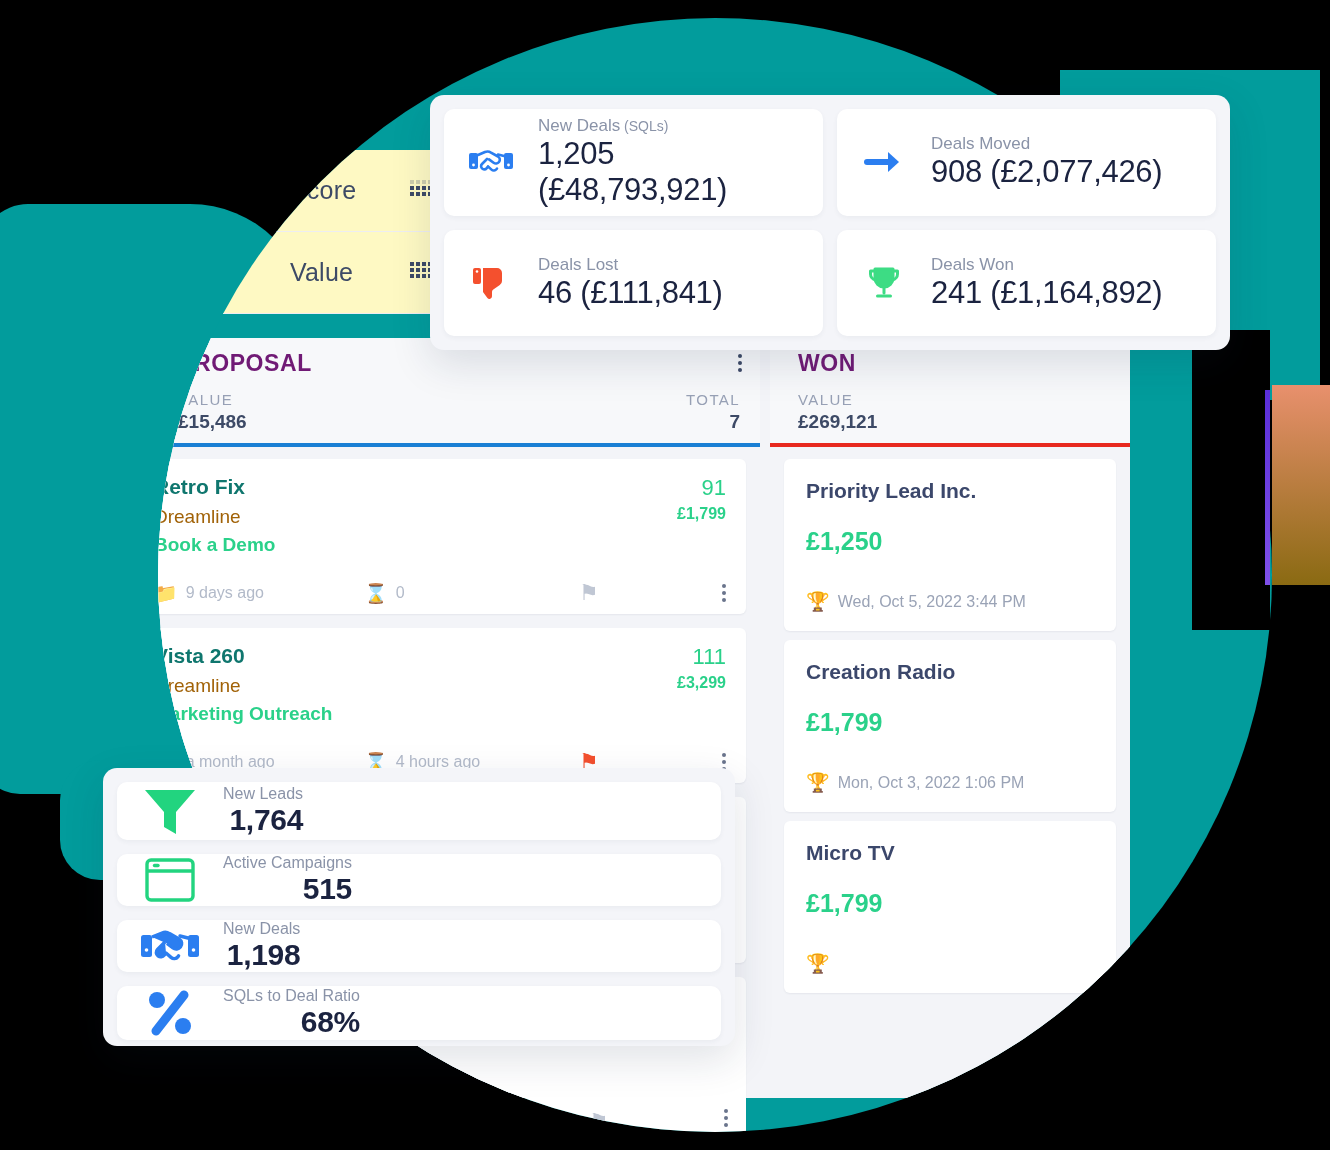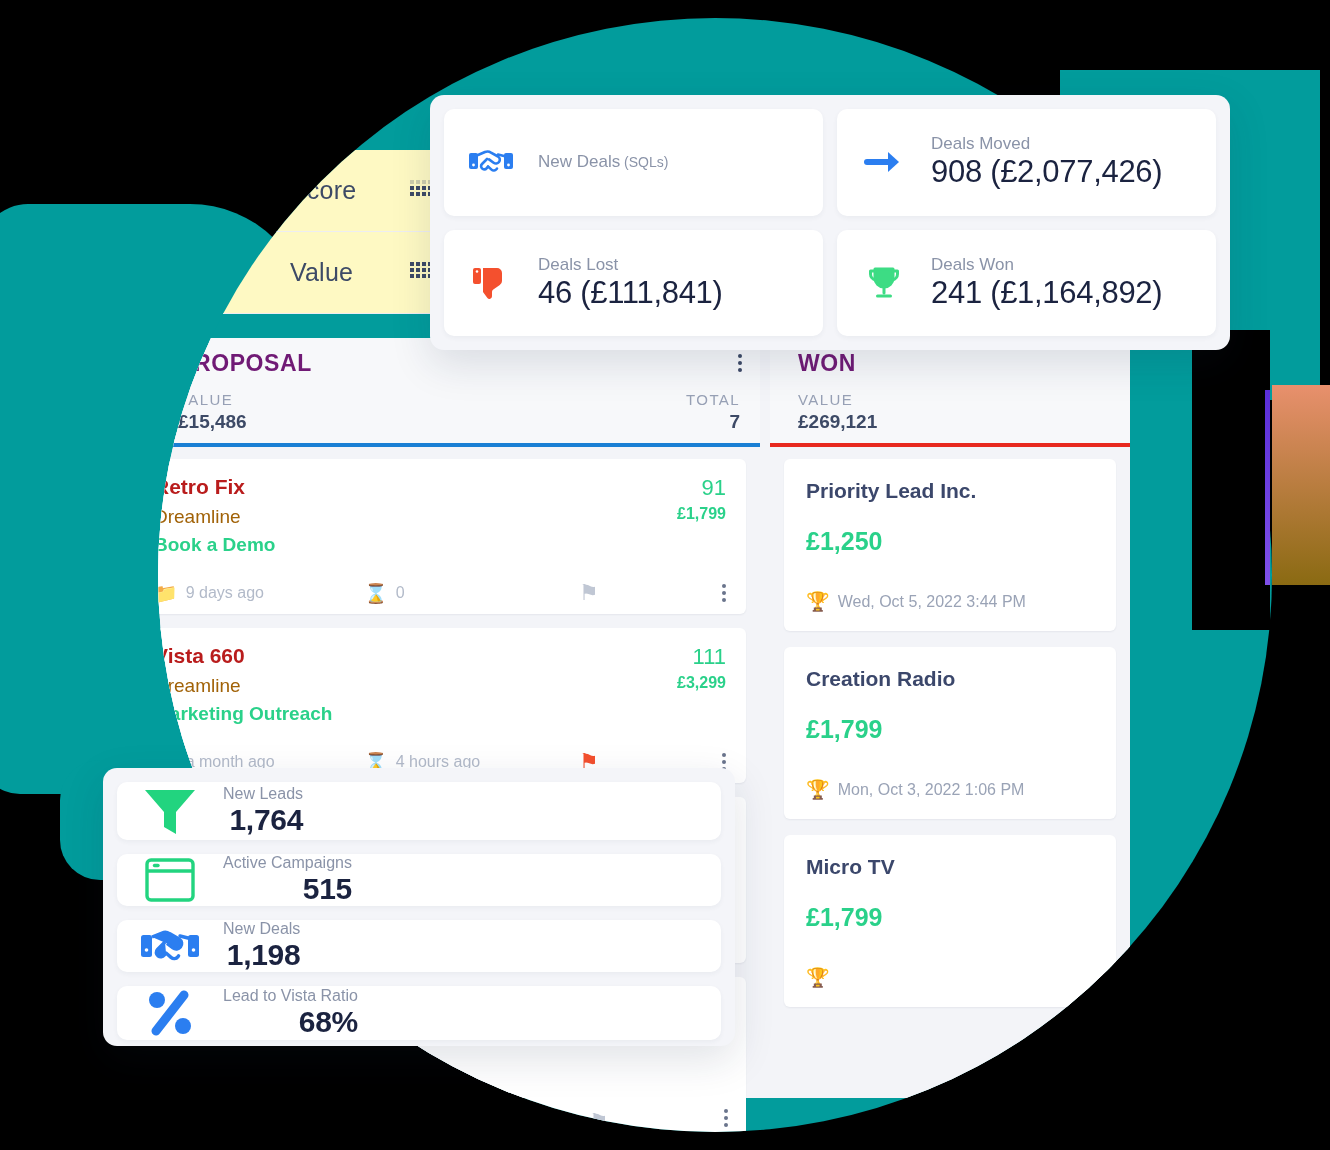--- a/index.html
+++ b/index.html
@@ -172,21 +172,21 @@
   .deal-list { padding: 12px 14px; }
   .deal-card {
     background: #fff;
     border-radius: 6px;
     margin-bottom: 14px;
     padding: 16px 20px 0 20px;
     position: relative;
     box-shadow: 0 1px 2px rgba(40,50,80,.07);
   }
   .deal-top { display: flex; justify-content: space-between; }
-  .deal-name { font-size: 21px; font-weight: 700; color: #b91c1c; }
+  .deal-name { font-size: 21px; font-weight: 700; color: #0f766e; }
   .deal-sub { font-size: 19px; color: #a16207; margin-top: 7px;}
   .deal-tag { font-size: 19px; font-weight: 700; color: #2ad18a; margin-top: 6px;}
   .deal-score { font-size: 22px; color: #2ad18a; text-align: right; font-weight:400;}
   .deal-amount { font-size: 16px; color: #2ad18a; font-weight: 700; text-align:right; margin-top: 4px;}
   .deal-foot {
     display: flex; align-items: center;
     margin-top: 16px; height: 42px;
     color: #b2bac9; font-size: 16px;
   }
   .foot-item { display: flex; align-items: center; gap: 8px; }
@@ -198,21 +198,21 @@
   .flag-red { color: #f4502e; font-size: 22px; }
   .kebab-card {
     display: flex; flex-direction: column; gap: 3px;
     margin-left: auto; cursor: pointer;
   }
   .kebab-card i { width:4px;height:4px;background:#6a748c;display:block;border-radius:50%;}
 
   
   .won-card {
     background: #fff; border-radius: 6px;
-    margin-bottom: 16px;
+    margin-bottom: 9px;
     padding: 20px 22px 18px 22px;
     box-shadow: 0 1px 2px rgba(40,50,80,.07);
   }
   .won-name { font-size: 21px; font-weight: 700; color: #3b476b; }
   .won-amount { font-size: 25px; font-weight: 700; color: #2ad18a; margin-top: 24px; }
   .won-date { font-size: 16px; color: #9aa3b6; margin-top: 34px; display:flex; align-items:center; gap:8px;}
   .trophy-grey { color: #b9c0cd; font-size: 19px; }
 
   
   .kpi-panel-top {
@@ -376,21 +376,21 @@
                     <i></i>
                     <i></i>
                     <i></i>
                   </span>
               </div>
             </div>
 
             <div class="deal-card">
               <div class="deal-top">
                 <div>
-                  <div class="deal-name">Vista 660</div>
+                  <div class="deal-name">Vista 260</div>
                   <div class="deal-sub">Dreamline</div>
                   <div class="deal-tag">Marketing Outreach</div>
                 </div>
                 <div>
                   <div class="deal-score">111</div>
                   <div class="deal-amount">£3,299</div>
                 </div>
               </div>
               <div class="deal-foot">
                 <span class="foot-item f1">
@@ -486,20 +486,21 @@
           <circle cx="5.5" cy="20" r="1.4" fill="#fff"></circle>
           <circle cx="40.5" cy="20" r="1.4" fill="#fff"></circle>
           <path d="M10 10 L17 7 C19 6.3 21 6.3 23 7.6 L30 11.5 C32 12.7 32.4 15.2 31 17 C29.7 18.7 27.3 19 25.6 17.7 L21 14.4" stroke="#2B7EF0" stroke-width="2.6" stroke-linecap="round" stroke-linejoin="round" fill="none"></path>
           <path d="M36 11 L30 9.5" stroke="#2B7EF0" stroke-width="2.6" stroke-linecap="round"></path>
           <path d="M19 14 L14 19 C12.6 20.4 12.8 22.6 14.4 23.7 C15.8 24.7 17.7 24.4 18.8 23.1 L20 21.7" stroke="#2B7EF0" stroke-width="2.6" stroke-linecap="round" stroke-linejoin="round" fill="none"></path>
           <path d="M20 21.5 L23.5 24.6 C25 26 27.2 25.8 28.4 24.3 L29 23.5" stroke="#2B7EF0" stroke-width="2.6" stroke-linecap="round" fill="none"></path>
         </svg>
       </span>
       <span class="kpi-text">
         <span class="kpi-label"><span>New Deals</span><span class="sub"> (SQLs)</span></span>
+        <div class="kpi-value">1,205 (£48,793,921)</div>
       </span>
     </div>
 
     <div class="kpi-card">
       <span class="kpi-icon">
         <svg width="40" height="30" viewBox="0 0 40 30" fill="none">
           <path d="M3 15 H27" stroke="#2B7EF0" stroke-width="6" stroke-linecap="round"></path>
           <path d="M24 5 L35 15 L24 25 Z" fill="#2B7EF0"></path>
         </svg>
       </span>
@@ -589,19 +590,19 @@
 
     <div class="kpi-card small">
       <span class="kpi-icon">
         <svg width="56" height="54" viewBox="0 0 56 54" fill="none">
           <circle cx="15" cy="14" r="8" fill="#2B7EF0"></circle>
           <circle cx="41" cy="40" r="8" fill="#2B7EF0"></circle>
           <path d="M42 9 L14 45" stroke="#2B7EF0" stroke-width="9" stroke-linecap="round"></path>
         </svg>
       </span>
       <span class="kpi-text">
-        <span class="kpi-label">Lead to Vista Ratio</span>
+        <span class="kpi-label">SQLs to Deal Ratio</span>
         <div class="kpi-value">68%</div>
       </span>
     </div>
   </div>
 
 </div>
 
 </body></html>

